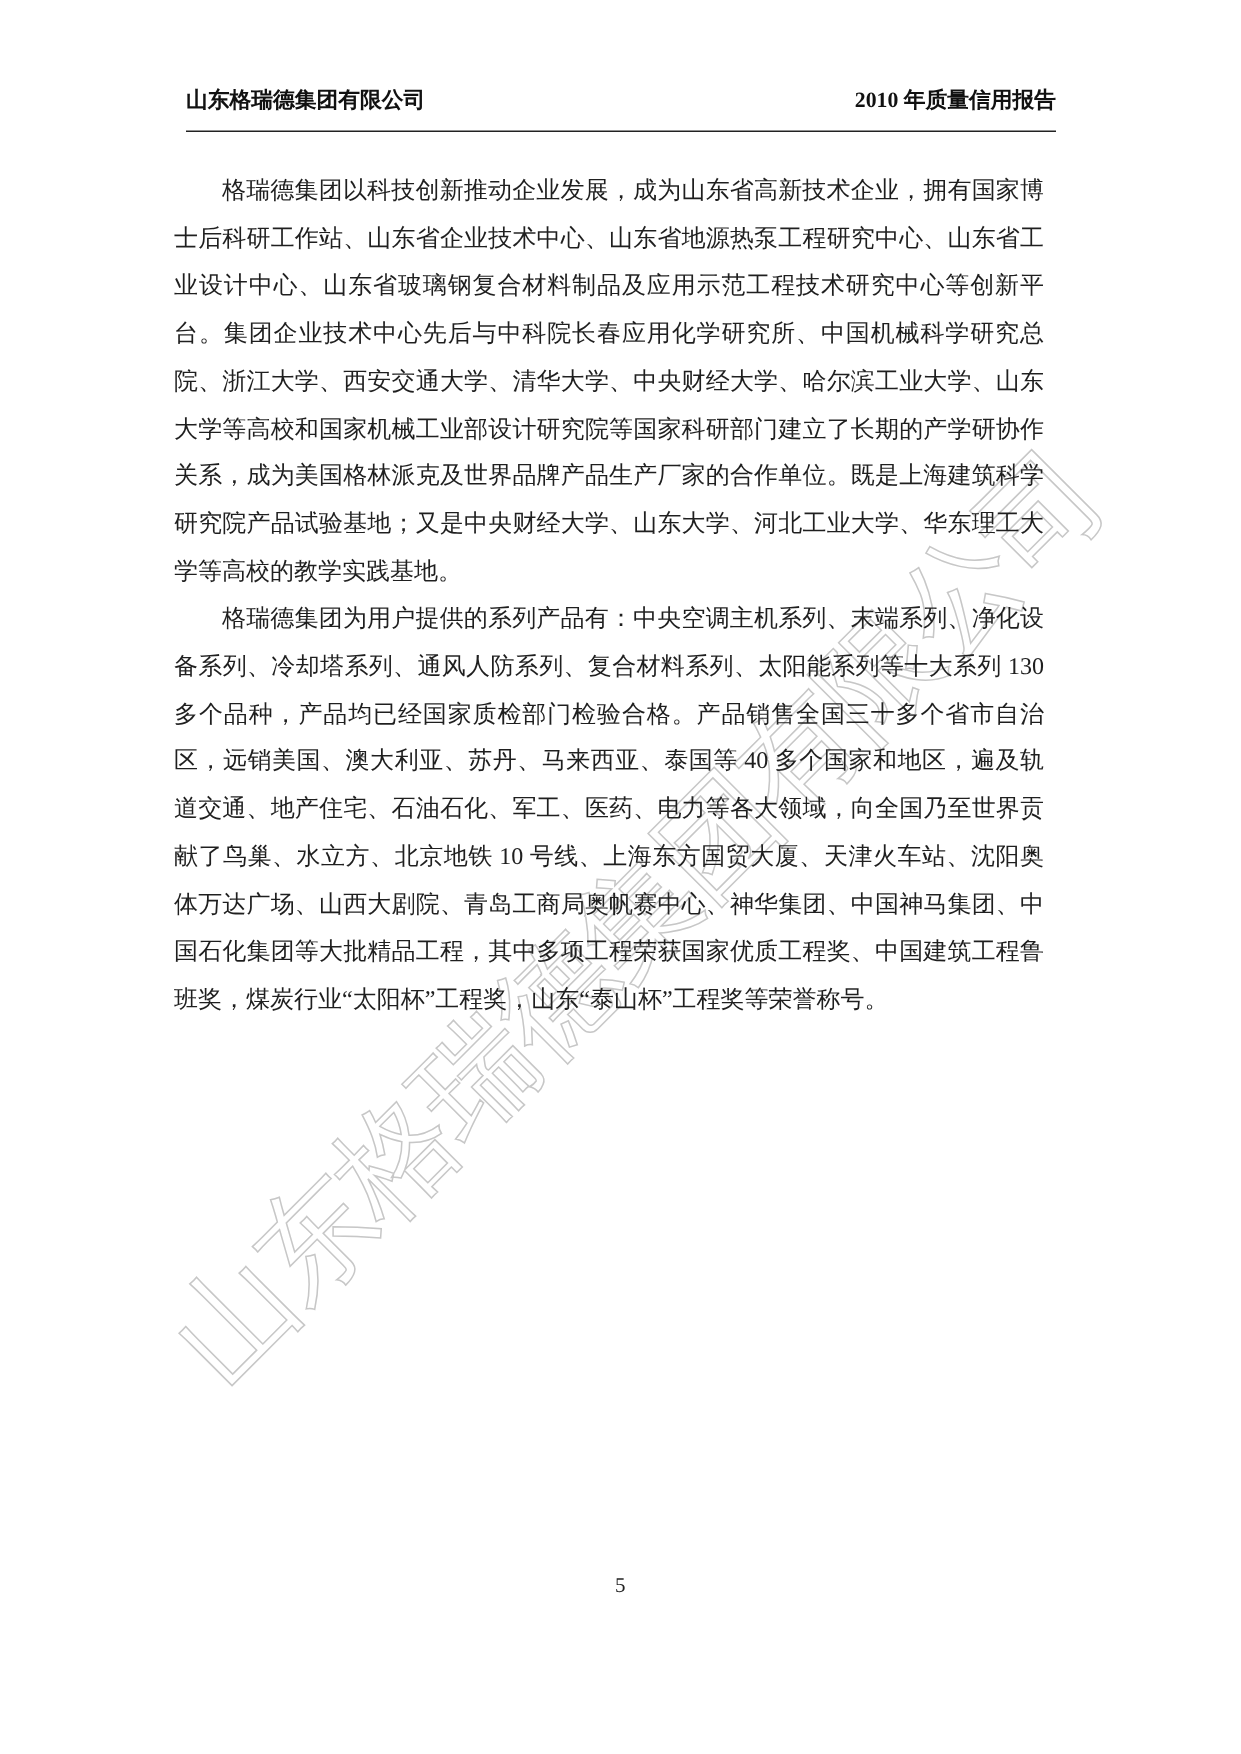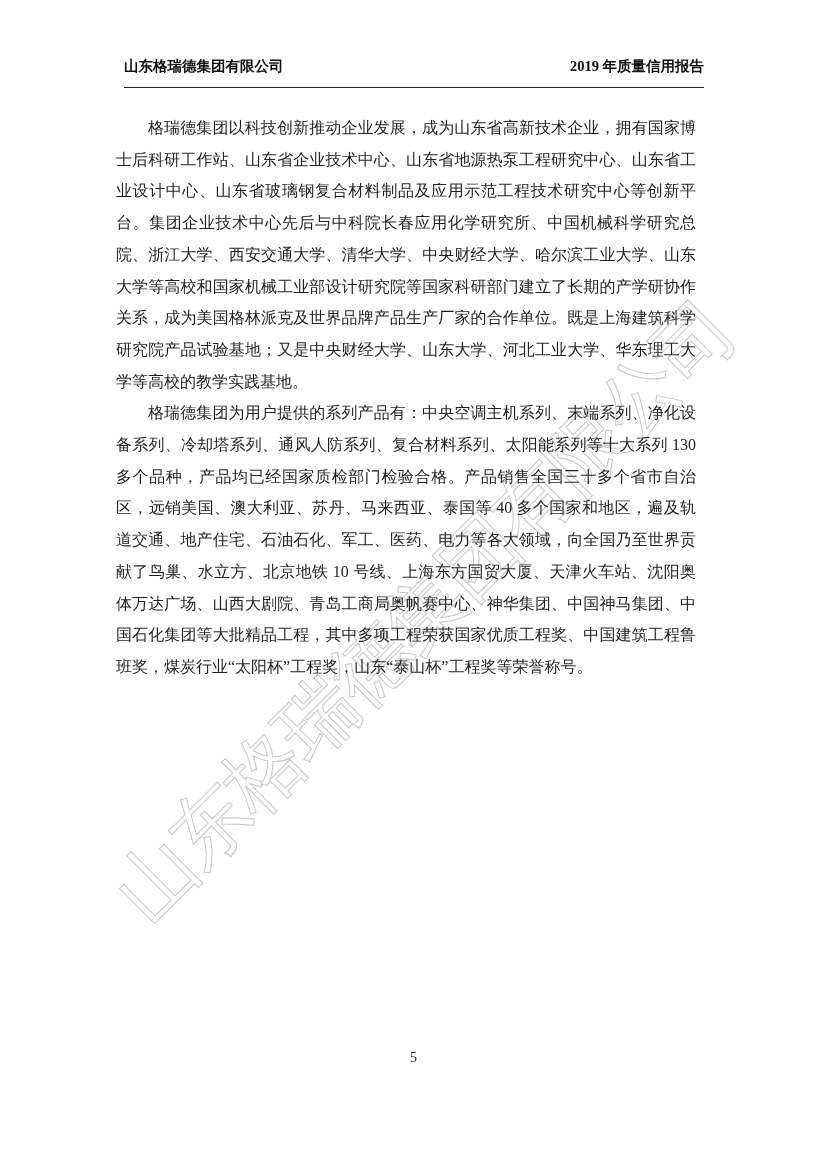--- a/index.html
+++ b/index.html
@@ -84,21 +84,21 @@
 </style>
 </head>
 <body>
 
 <div class="page">
 
   <div class="watermark">山东格瑞德集团有限公司</div>
 
   <div class="header">
     <span>山东格瑞德集团有限公司</span>
-    <span>2019 年质量信用报告</span>
+    <span>2010 年质量信用报告</span>
   </div>
 
   <div class="content">
     <p>格瑞德集团以科技创新推动企业发展，成为山东省高新技术企业，拥有国家博士后科研工作站、山东省企业技术中心、山东省地源热泵工程研究中心、山东省工业设计中心、山东省玻璃钢复合材料制品及应用示范工程技术研究中心等创新平台。集团企业技术中心先后与中科院长春应用化学研究所、中国机械科学研究总院、浙江大学、西安交通大学、清华大学、中央财经大学、哈尔滨工业大学、山东大学等高校和国家机械工业部设计研究院等国家科研部门建立了长期的产学研协作关系，成为美国格林派克及世界品牌产品生产厂家的合作单位。既是上海建筑科学研究院产品试验基地；又是中央财经大学、山东大学、河北工业大学、华东理工大学等高校的教学实践基地。</p>
     <p>格瑞德集团为用户提供的系列产品有：中央空调主机系列、末端系列、净化设备系列、冷却塔系列、通风人防系列、复合材料系列、太阳能系列等十大系列 130 多个品种，产品均已经国家质检部门检验合格。产品销售全国三十多个省市自治区，远销美国、澳大利亚、苏丹、马来西亚、泰国等 40 多个国家和地区，遍及轨道交通、地产住宅、石油石化、军工、医药、电力等各大领域，向全国乃至世界贡献了鸟巢、水立方、北京地铁 10 号线、上海东方国贸大厦、天津火车站、沈阳奥体万达广场、山西大剧院、青岛工商局奥帆赛中心、神华集团、中国神马集团、中国石化集团等大批精品工程，其中多项工程荣获国家优质工程奖、中国建筑工程鲁班奖，煤炭行业“太阳杯”工程奖，山东“泰山杯”工程奖等荣誉称号。</p>
   </div>
 
   <div class="footer">
     <span>5</span>
   </div>

